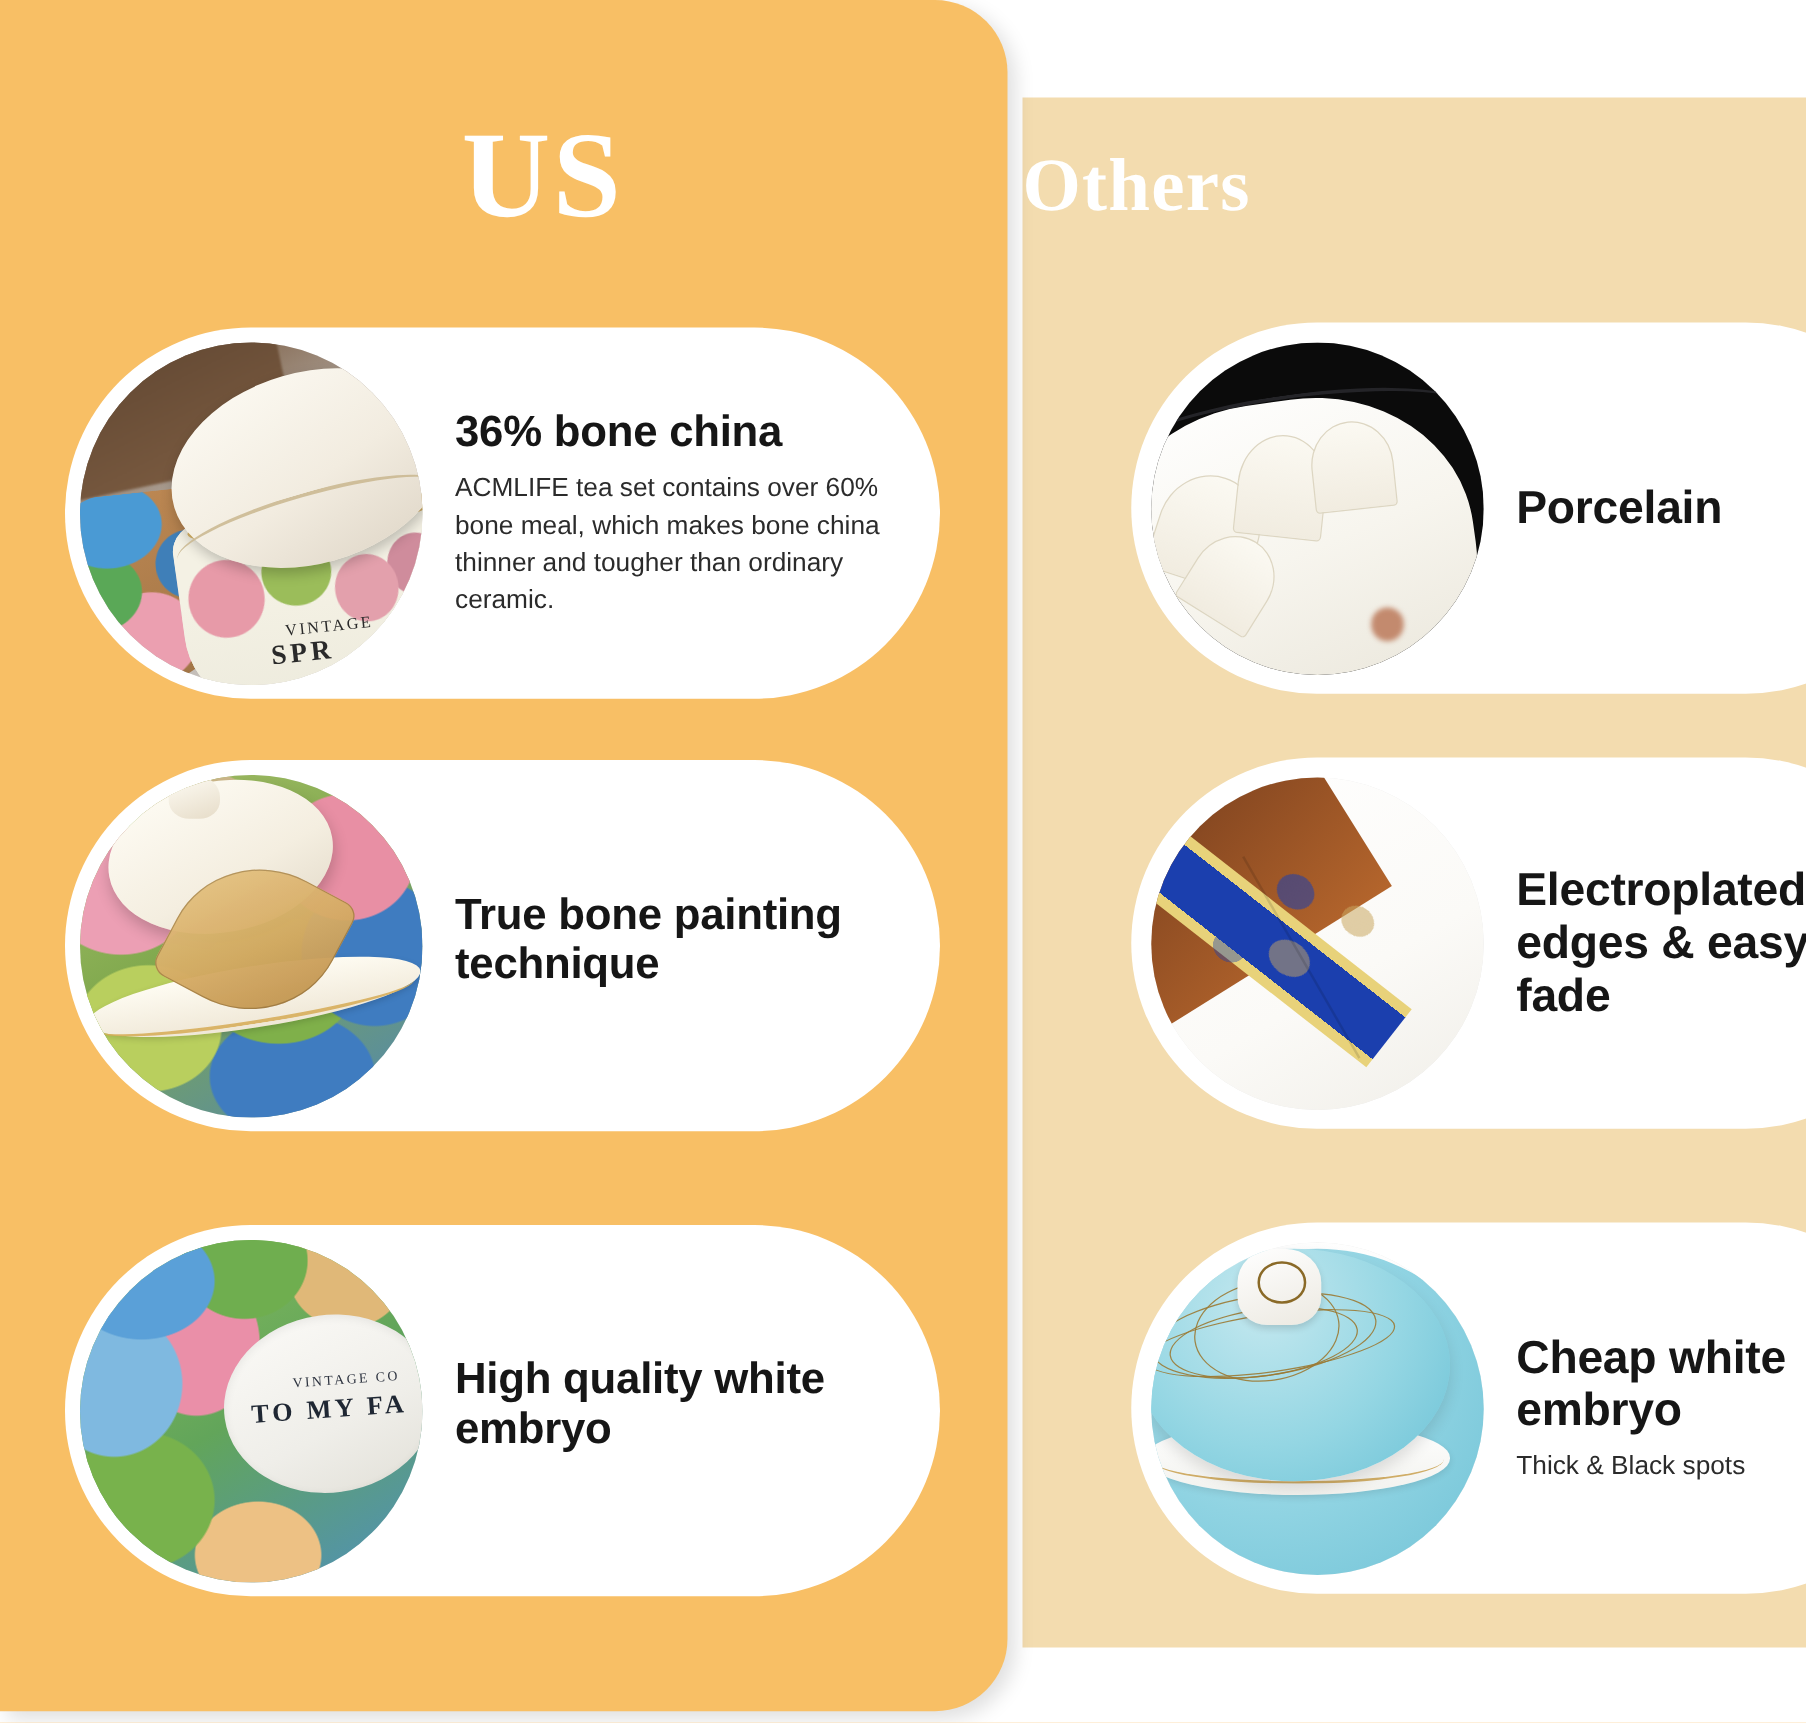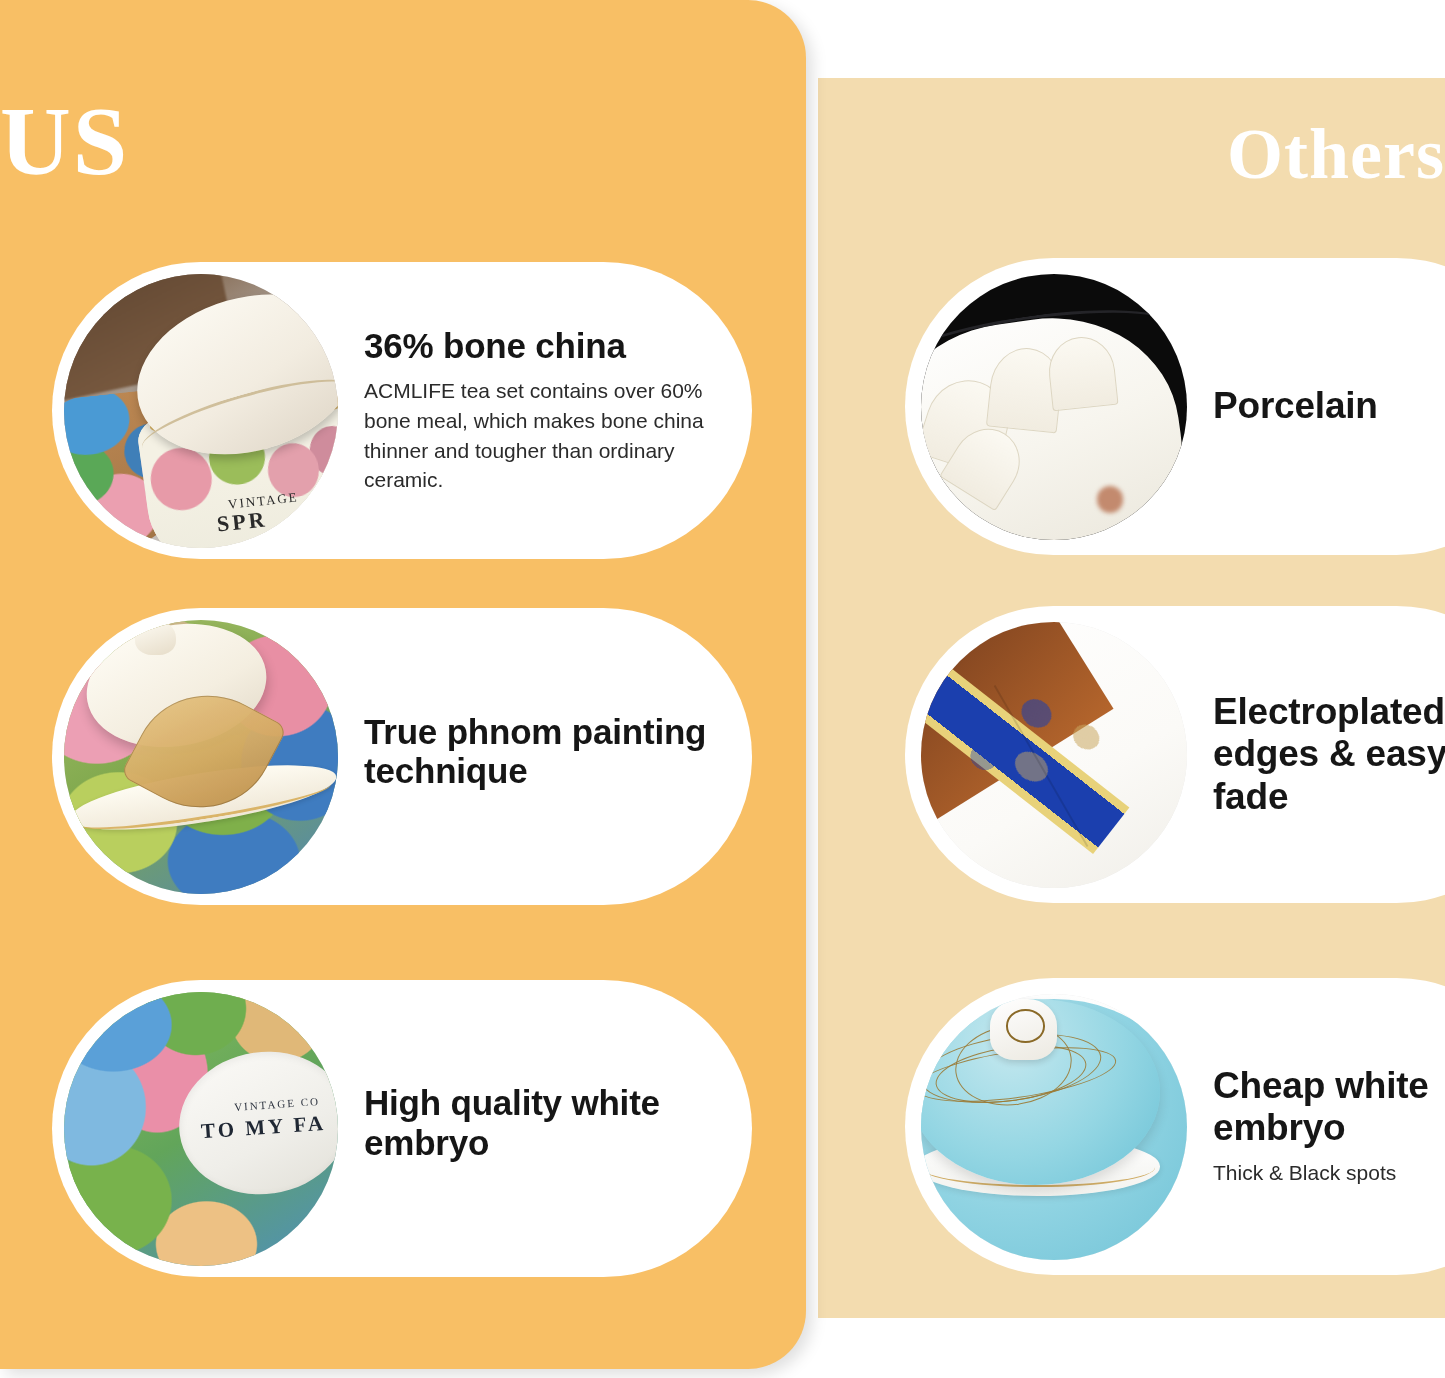--- a/index.html
+++ b/index.html
@@ -20,30 +20,31 @@
   .panel-others{
     position:absolute;left:818px;top:78px;width:627px;height:1240px;
     background:#f3dcaf;
     border-radius:0 0 0 0;
     z-index:1;
   }
 
   
   .title-us{
     position:absolute;left:0;top:92px;width:868px;
+    text-align:center;
     font-family:"Liberation Serif","DejaVu Serif",serif;
     font-weight:700;font-size:98px;line-height:1;
     color:#ffffff;letter-spacing:2px;
     z-index:6;
   }
   .title-others{
     position:absolute;left:818px;top:118px;width:627px;
-    text-align:right;
+    text-align:left;
     font-family:"Liberation Serif","DejaVu Serif",serif;
-    font-weight:700;font-size:72px;line-height:1;
+    font-weight:700;font-size:60px;line-height:1;
     color:#ffffff;letter-spacing:1px;
     z-index:6;
   }
 
   
   .card{
     position:absolute;
     background:#ffffff;
     border-radius:170px;
     display:flex;align-items:center;
@@ -262,21 +263,21 @@
   <div class="photo">
     <div class="ph us2-bg">
       <div class="us2-rim"></div>
       <div class="us2-rimgold"></div>
       <div class="us2-lid"></div>
       <div class="us2-knob"></div>
       <div class="us2-leaf"></div>
     </div>
   </div>
   <div class="txt">
-    <h3 class="t-title">True phnom painting technique</h3>
+    <h3 class="t-title">True bone painting technique</h3>
   </div>
 </div>
 
 <div class="card card-us c3">
   <div class="photo">
     <div class="ph us3-bg">
       <div class="us3-white"></div>
       <div class="us3-t1">VINTAGE CO</div>
       <div class="us3-t2">TO MY FA</div>
     </div>

